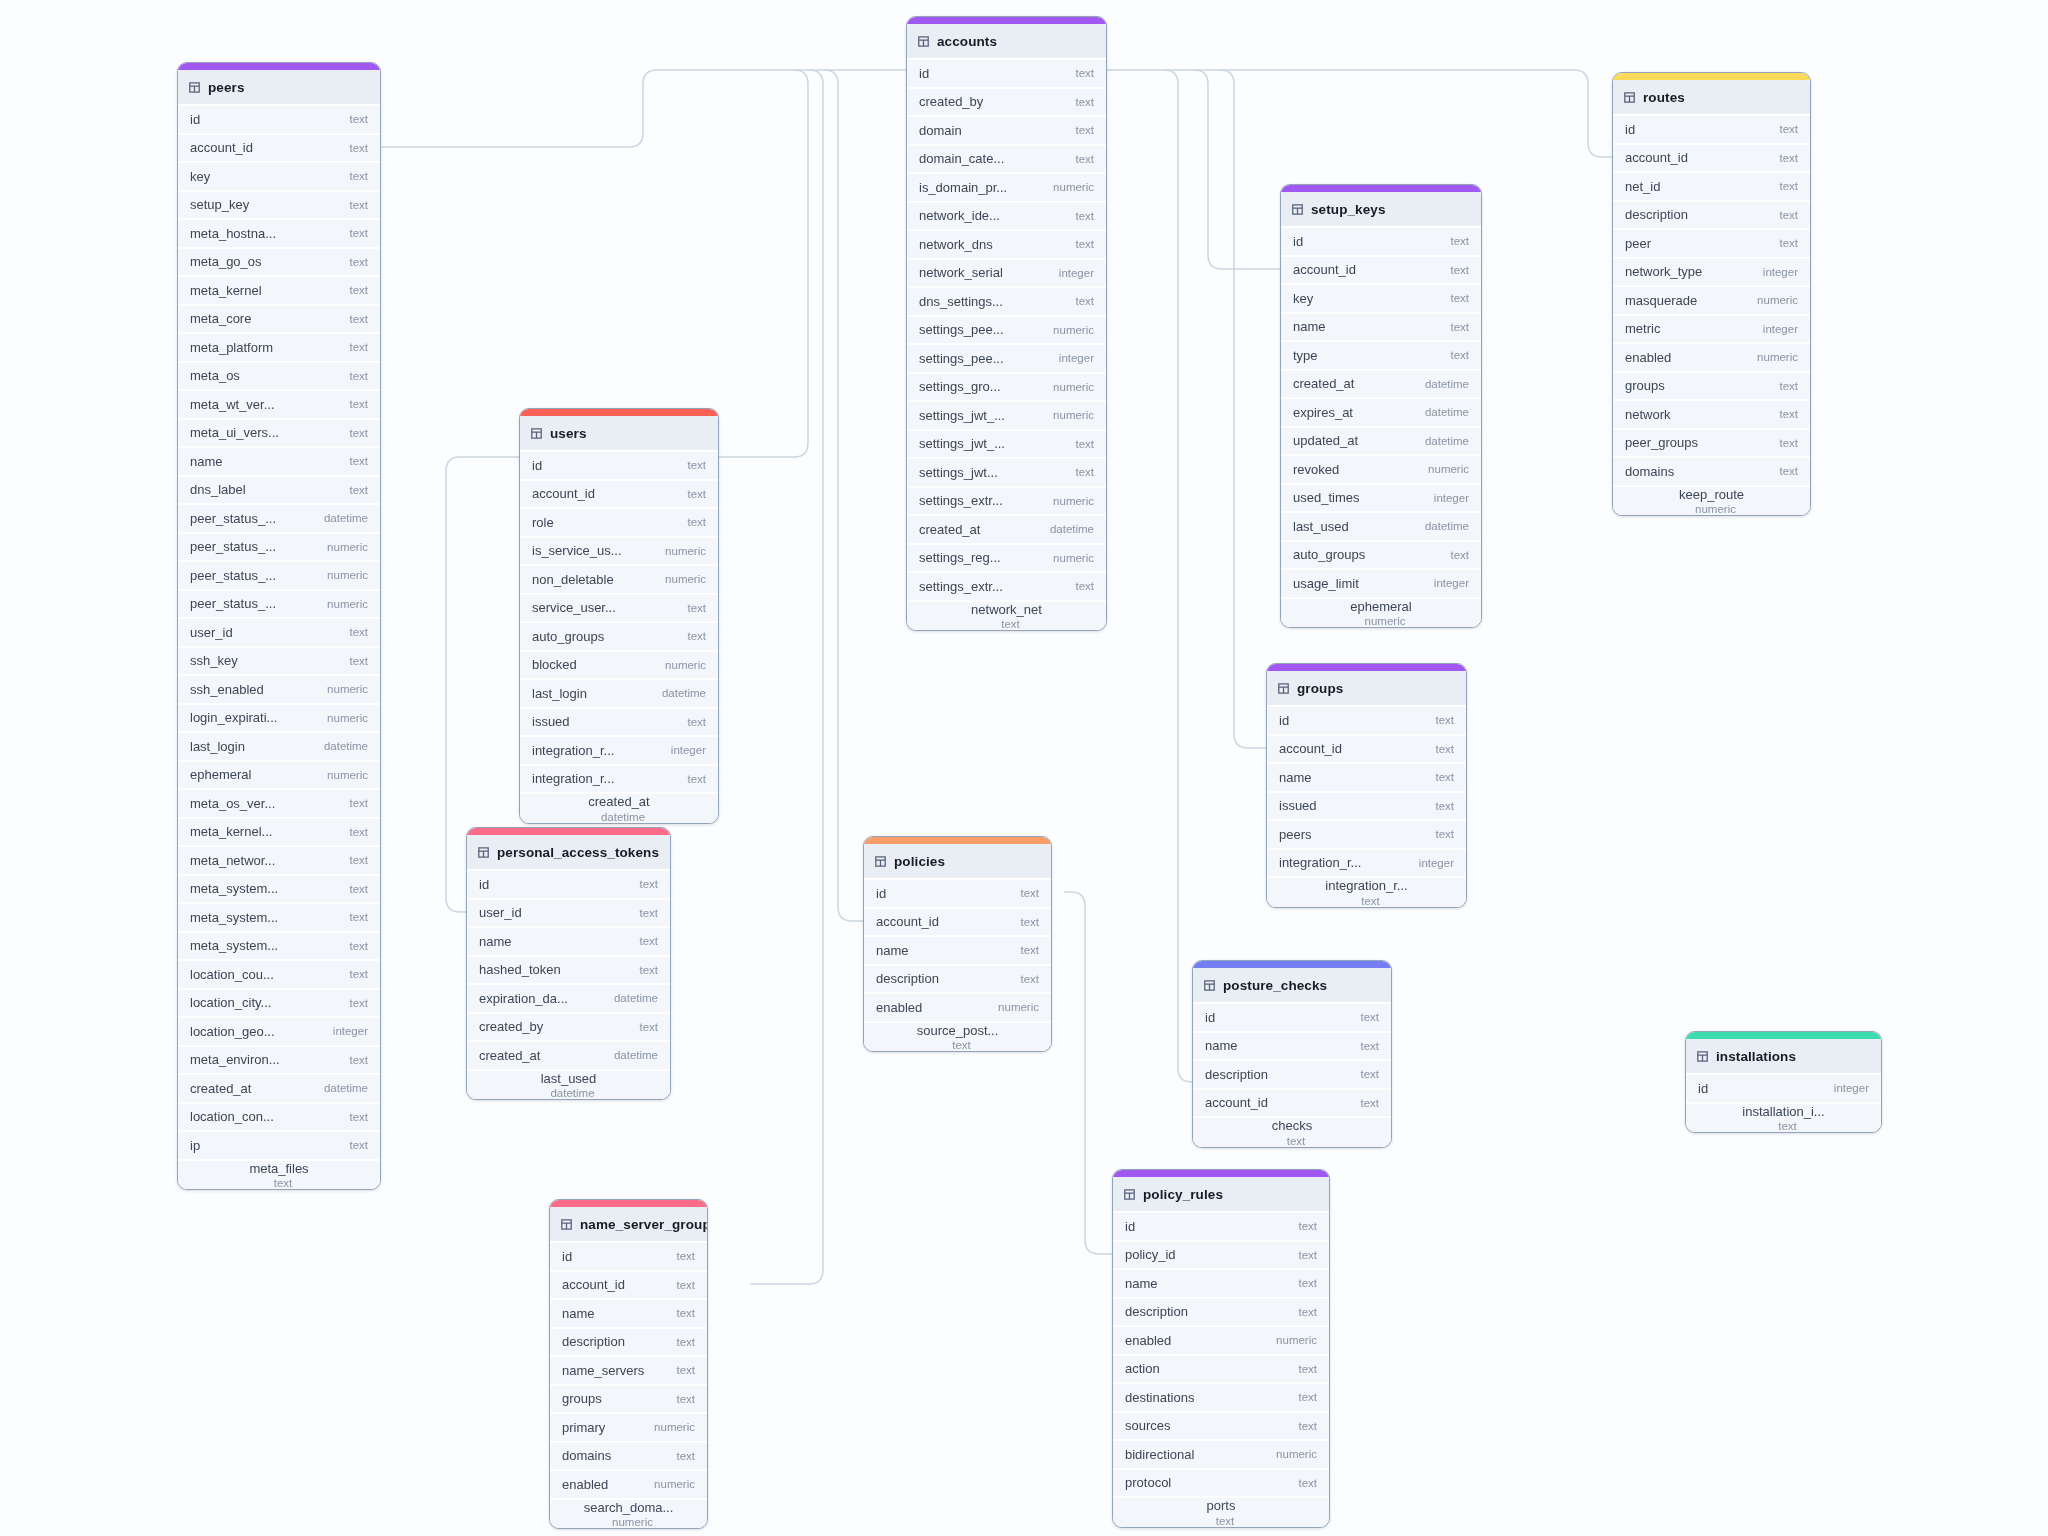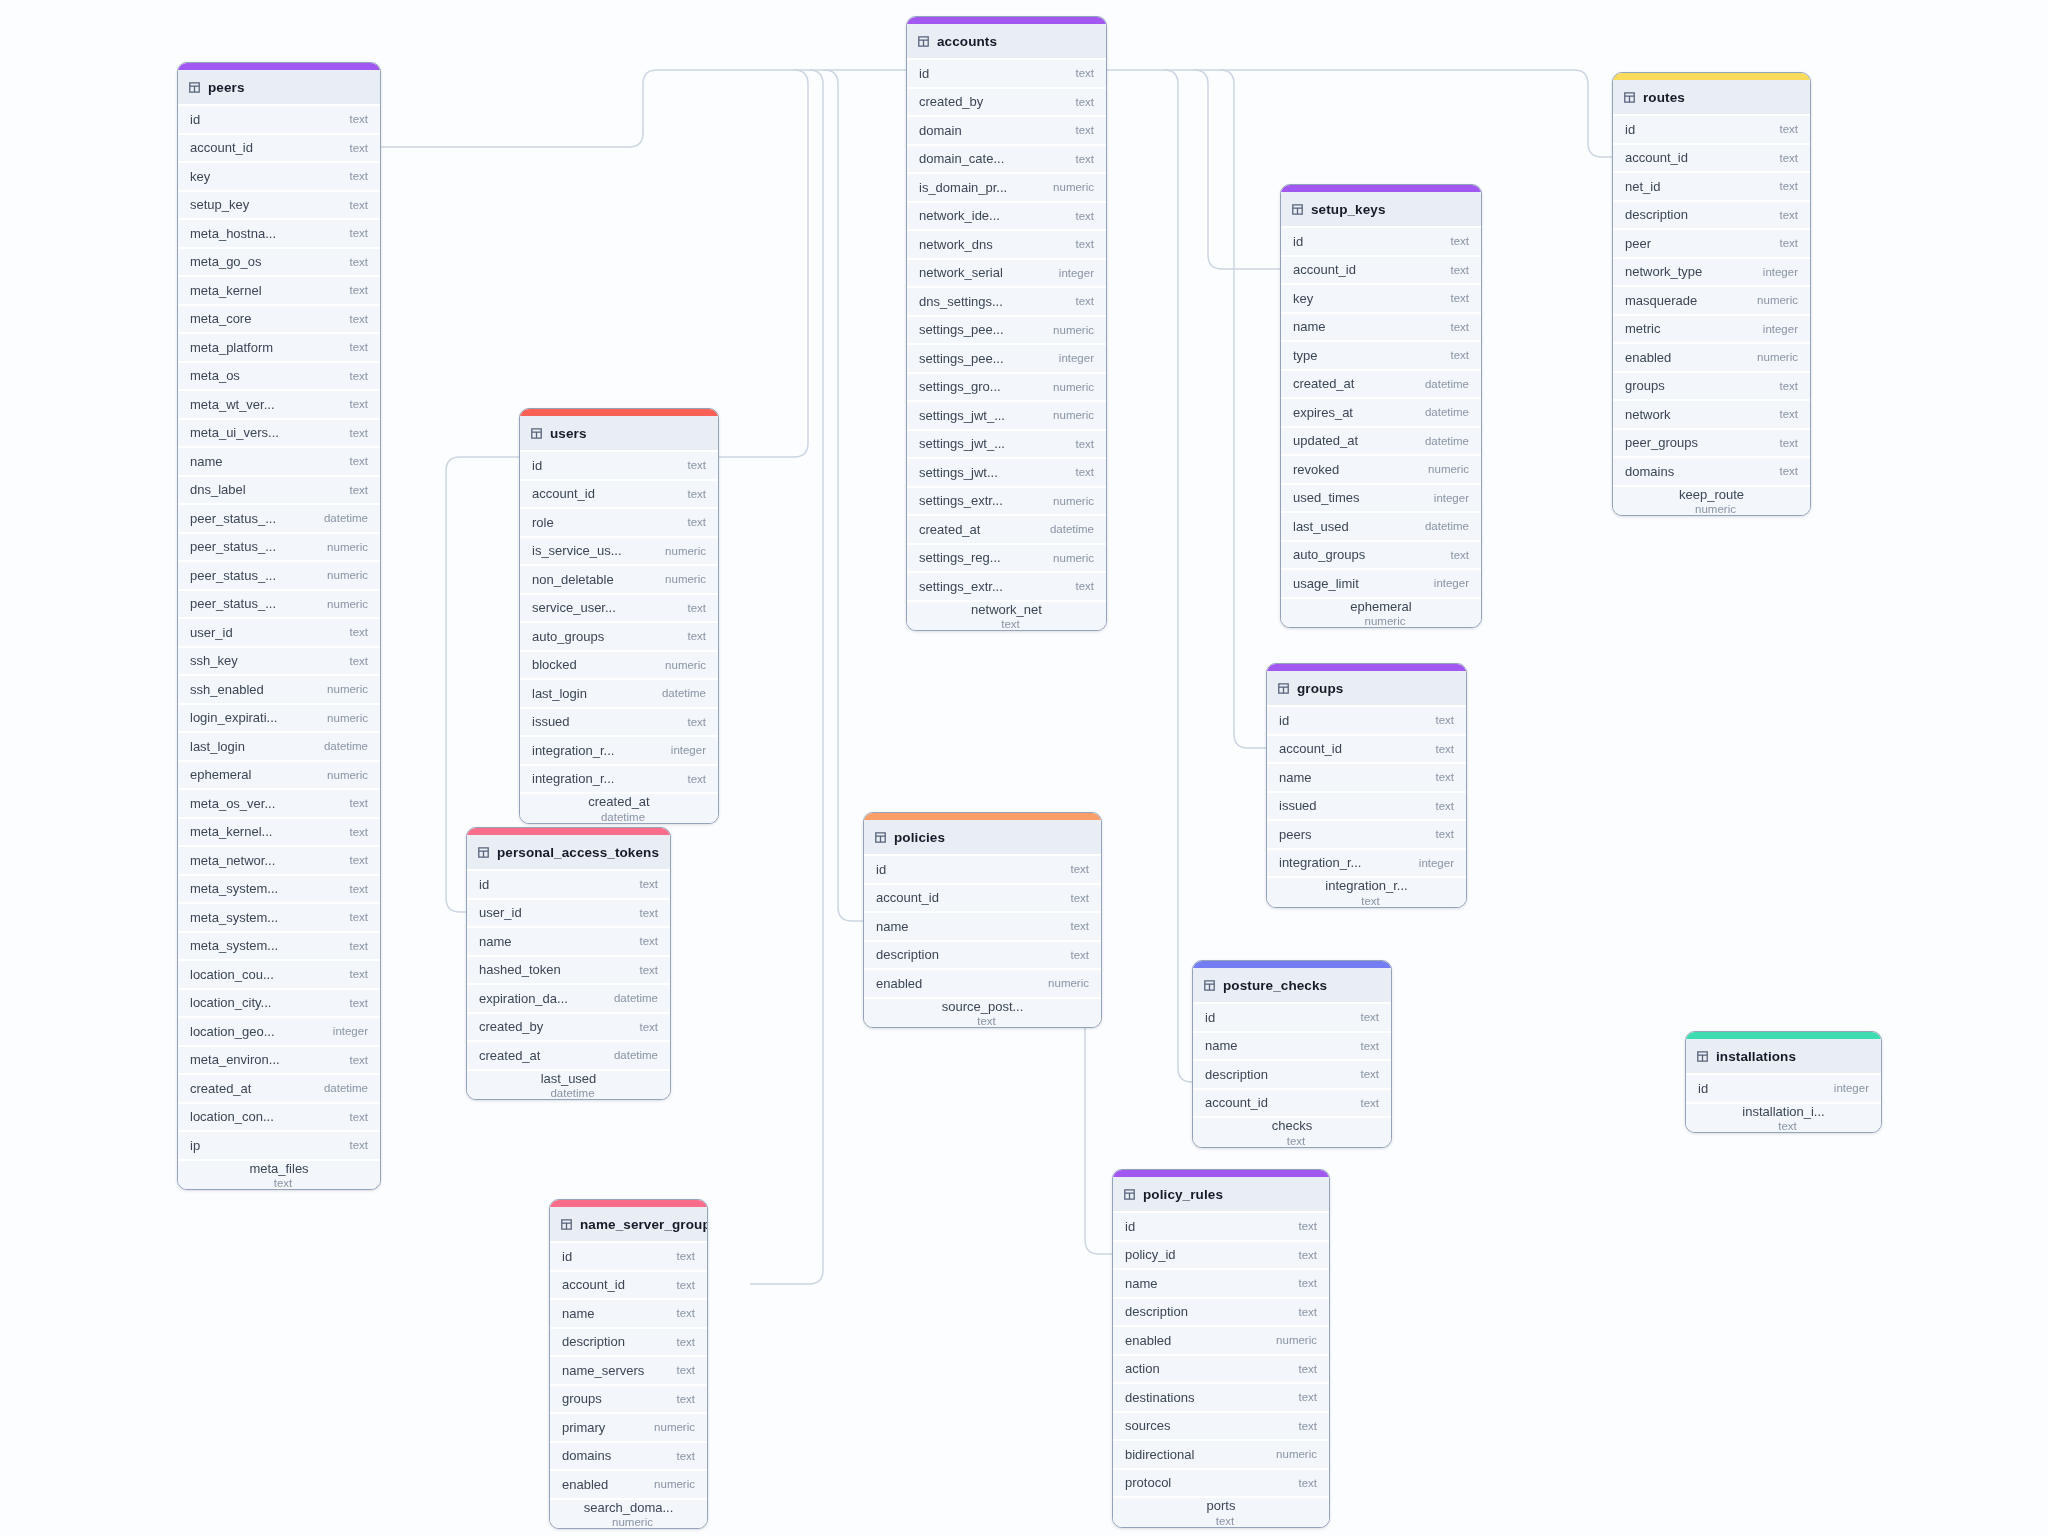--- a/index.html
+++ b/index.html
@@ -471,21 +471,21 @@
           <div class="row">
     <span class="fname">enabled</span>
     <span class="ftype">numeric</span>
   </div>
           <div class="row">
     <span class="fname">search_doma...</span>
     <span class="ftype">numeric</span>
   </div>
         </div>
   </div>
-      <div class="table" style="left: 863px; top: 812px; width: 239px;">
+      <div class="table" style="left: 863px; top: 836px; width: 189px;">
     <div class="accent" style="background: rgb(249, 158, 104);"></div>
     <div class="thead">
       <span class="ticon">
         <svg width="13" height="13" viewBox="0 0 16 16">
           <path fill="none" stroke="#57627a" stroke-width="1.6" d="M2.2 2.2 h11.6 v11.6 H2.2 Z M2.2 6.4 h11.6 M8 6.4 V13.8"></path>
         </svg>
       </span>
       <span class="tname">policies</span>
     </div>
     <div class="rows">

